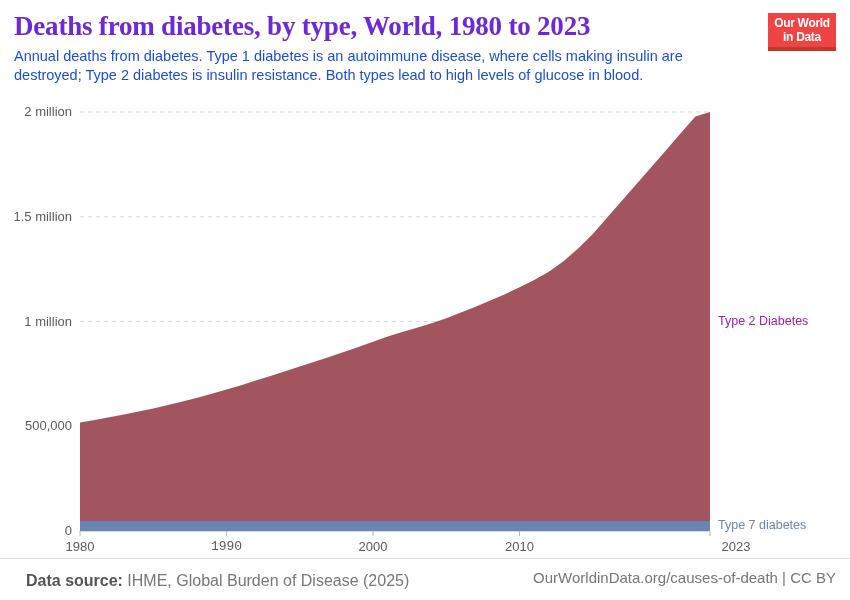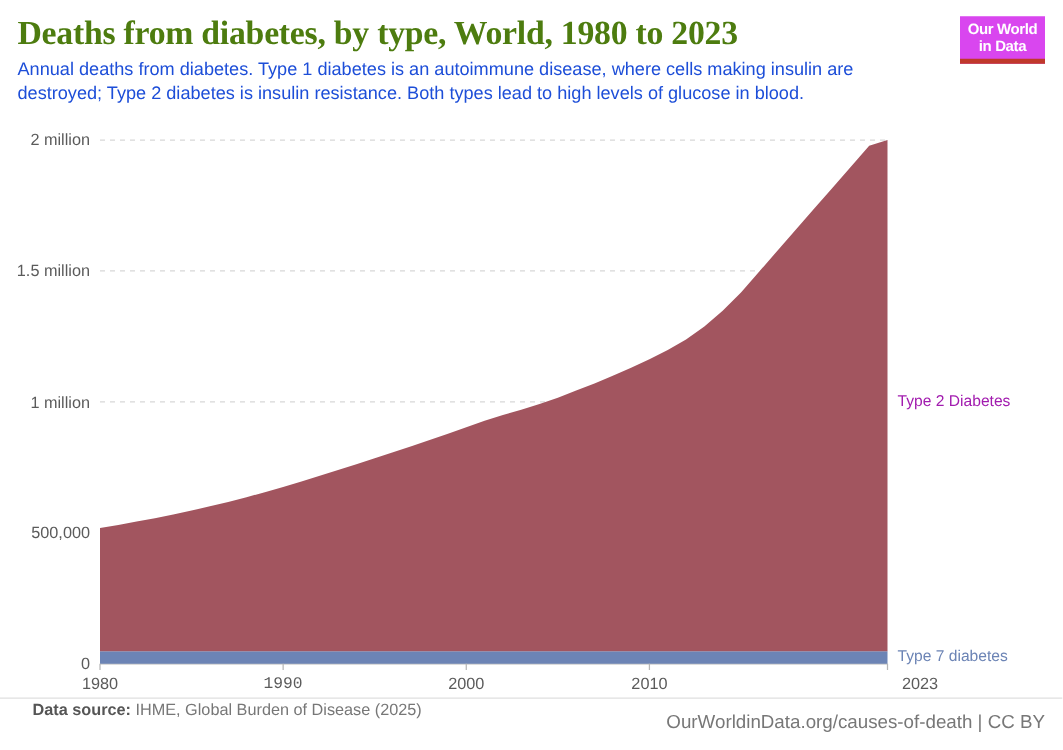--- a/index.html
+++ b/index.html
@@ -23,41 +23,41 @@
     width: 850px;
     height: 92px;
     box-sizing: border-box;
     padding: 10px 14px 0 14px;
   }
   #chart-title {
     font-family: "Liberation Serif", "DejaVu Serif", serif;
     font-size: 27px;
     line-height: 32px;
     font-weight: 600;
-    color: #4d7c0f;
+    color: #6d28d9;
     letter-spacing: -0.2px;
     margin: 0;
     white-space: nowrap;
   }
   #chart-subtitle {
     font-family: "Liberation Sans", sans-serif;
     font-size: 14.5px;
     line-height: 19px;
     color: #1d4ed8;
     margin: 5px 0 0 0;
     max-width: 690px;
   }
 
   
   #owid-logo {
     position: absolute;
     right: 14px;
     top: 13px;
     width: 68px;
-    background: #d946ef;
+    background: #ef4444;
     border-bottom: 4px solid #c0392b;
     padding: 4px 5px 3px 5px;
     box-sizing: border-box;
     text-align: center;
   }
   #owid-logo .logo-line {
     color: #ffffff;
     font-family: "Liberation Sans", sans-serif;
     font-size: 12px;
     line-height: 13.5px;
@@ -108,22 +108,22 @@
     left: 0;
     bottom: 0;
     width: 850px;
     height: 42px;
     border-top: 1px solid #e0e0e0;
     box-sizing: border-box;
   }
   #footer-left {
     position: absolute;
     left: 14px;
-    top: 1px;
-    font-size: 13px;
+    top: 13px;
+    font-size: 16px;
     color: #777777;
     white-space: nowrap;
     padding-left: 12px;
   }
   #footer-left b {
     color: #555555;
     font-weight: 700;
   }
   #footer-right {
     position: absolute;

